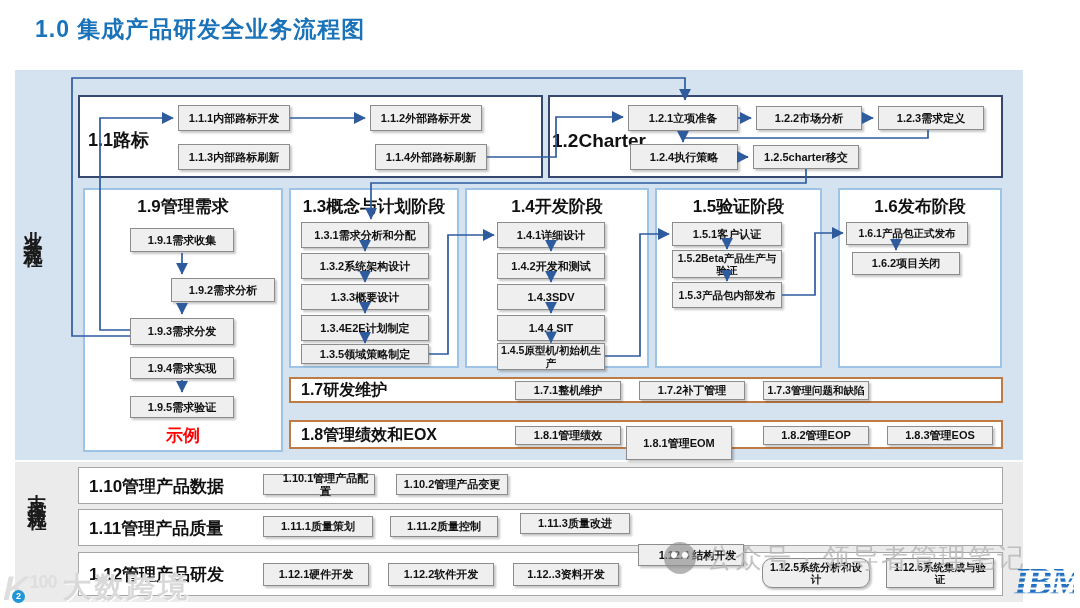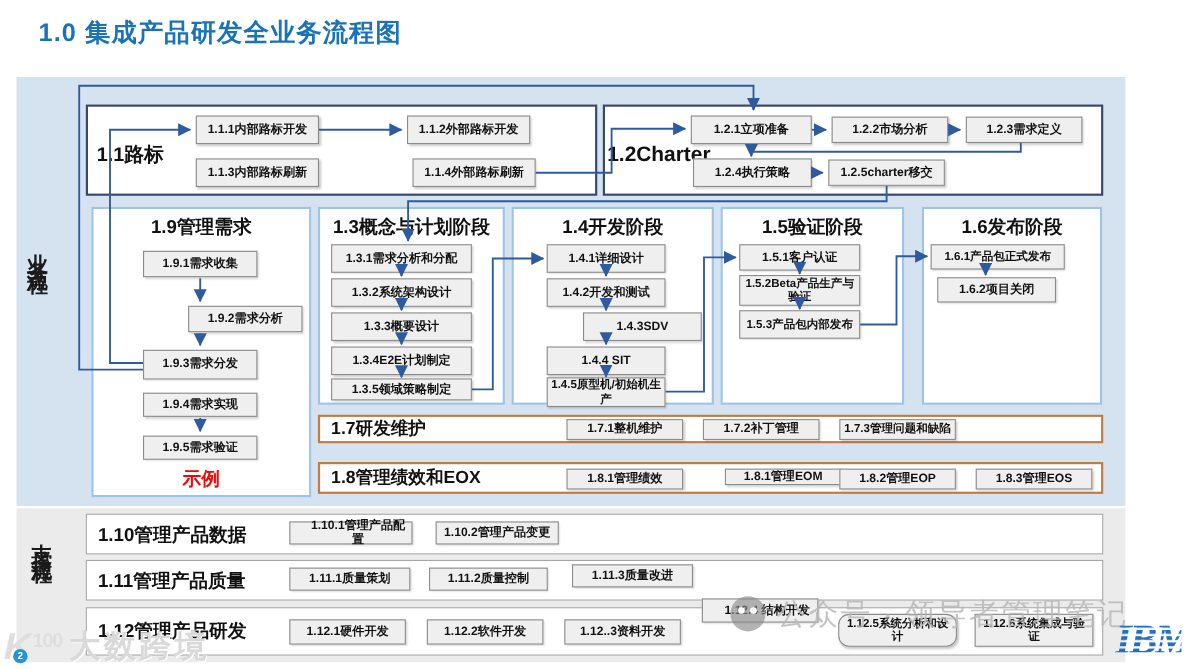--- a/index.html
+++ b/index.html
@@ -79,21 +79,21 @@
   <div class="node" style="left:301px;top:253px;width:128px;height:26px;">1.3.2系统架构设计</div>
   <div class="node" style="left:301px;top:284px;width:128px;height:26px;">1.3.3概要设计</div>
   <div class="node" style="left:301px;top:315px;width:128px;height:26px;">1.3.4E2E计划制定</div>
   <div class="node" style="left:301px;top:344px;width:128px;height:20px;">1.3.5领域策略制定</div>
 
   <div class="sect lblue" style="left:465px;top:188px;width:184px;height:180px;">
     <div class="sect-title center">1.4开发阶段</div>
   </div>
   <div class="node" style="left:497px;top:222px;width:108px;height:26px;">1.4.1详细设计</div>
   <div class="node" style="left:497px;top:253px;width:108px;height:26px;">1.4.2开发和测试</div>
-  <div class="node" style="left:497px;top:284px;width:108px;height:26px;margin-left:33px;">1.4.3SDV</div>
+  <div class="node" style="left:497px;top:284px;width:108px;height:26px;">1.4.3SDV</div>
   <div class="node" style="left:497px;top:315px;width:108px;height:26px;">1.4.4 SIT</div>
   <div class="node sm" style="left:497px;top:343px;width:108px;height:27px;">1.4.5原型机/初始机生产</div>
 
   <div class="sect lblue" style="left:655px;top:188px;width:167px;height:180px;">
     <div class="sect-title center">1.5验证阶段</div>
   </div>
   <div class="node" style="left:672px;top:222px;width:110px;height:24px;">1.5.1客户认证</div>
   <div class="node sm" style="left:672px;top:250px;width:110px;height:28px;">1.5.2Beta产品生产与验证</div>
   <div class="node sm" style="left:672px;top:282px;width:110px;height:26px;">1.5.3产品包内部发布</div>
 
@@ -107,21 +107,21 @@
     <div class="sect-title inline" style="font-size:16px;">1.7研发维护</div>
   </div>
   <div class="node" style="left:515px;top:381px;width:106px;height:19px;">1.7.1整机维护</div>
   <div class="node" style="left:639px;top:381px;width:106px;height:19px;">1.7.2补丁管理</div>
   <div class="node sm" style="left:763px;top:381px;width:106px;height:19px;">1.7.3管理问题和缺陷</div>
 
   <div class="sect orange" style="left:289px;top:420px;width:714px;height:29px;">
     <div class="sect-title inline" style="font-size:16px;">1.8管理绩效和EOX</div>
   </div>
   <div class="node" style="left:515px;top:426px;width:106px;height:19px;">1.8.1管理绩效</div>
-  <div class="node" style="left:659px;top:426px;width:106px;height:15px;">1.8.1管理EOM</div>
+  <div class="node" style="left:626px;top:426px;width:106px;height:34px;">1.8.1管理EOM</div>
   <div class="node" style="left:763px;top:426px;width:106px;height:19px;">1.8.2管理EOP</div>
   <div class="node" style="left:887px;top:426px;width:106px;height:19px;">1.8.3管理EOS</div>
 
   <div class="sect gray" style="left:78px;top:467px;width:925px;height:37px;">
     <div class="sect-title inline">1.10管理产品数据</div>
   </div>
   <div class="node" style="left:263px;top:474px;width:112px;height:21px;padding-left:15px;">1.10.1管理产品配置</div>
   <div class="node" style="left:396px;top:474px;width:112px;height:21px;">1.10.2管理产品变更</div>
 
   <div class="sect gray" style="left:78px;top:509px;width:925px;height:37px;">

